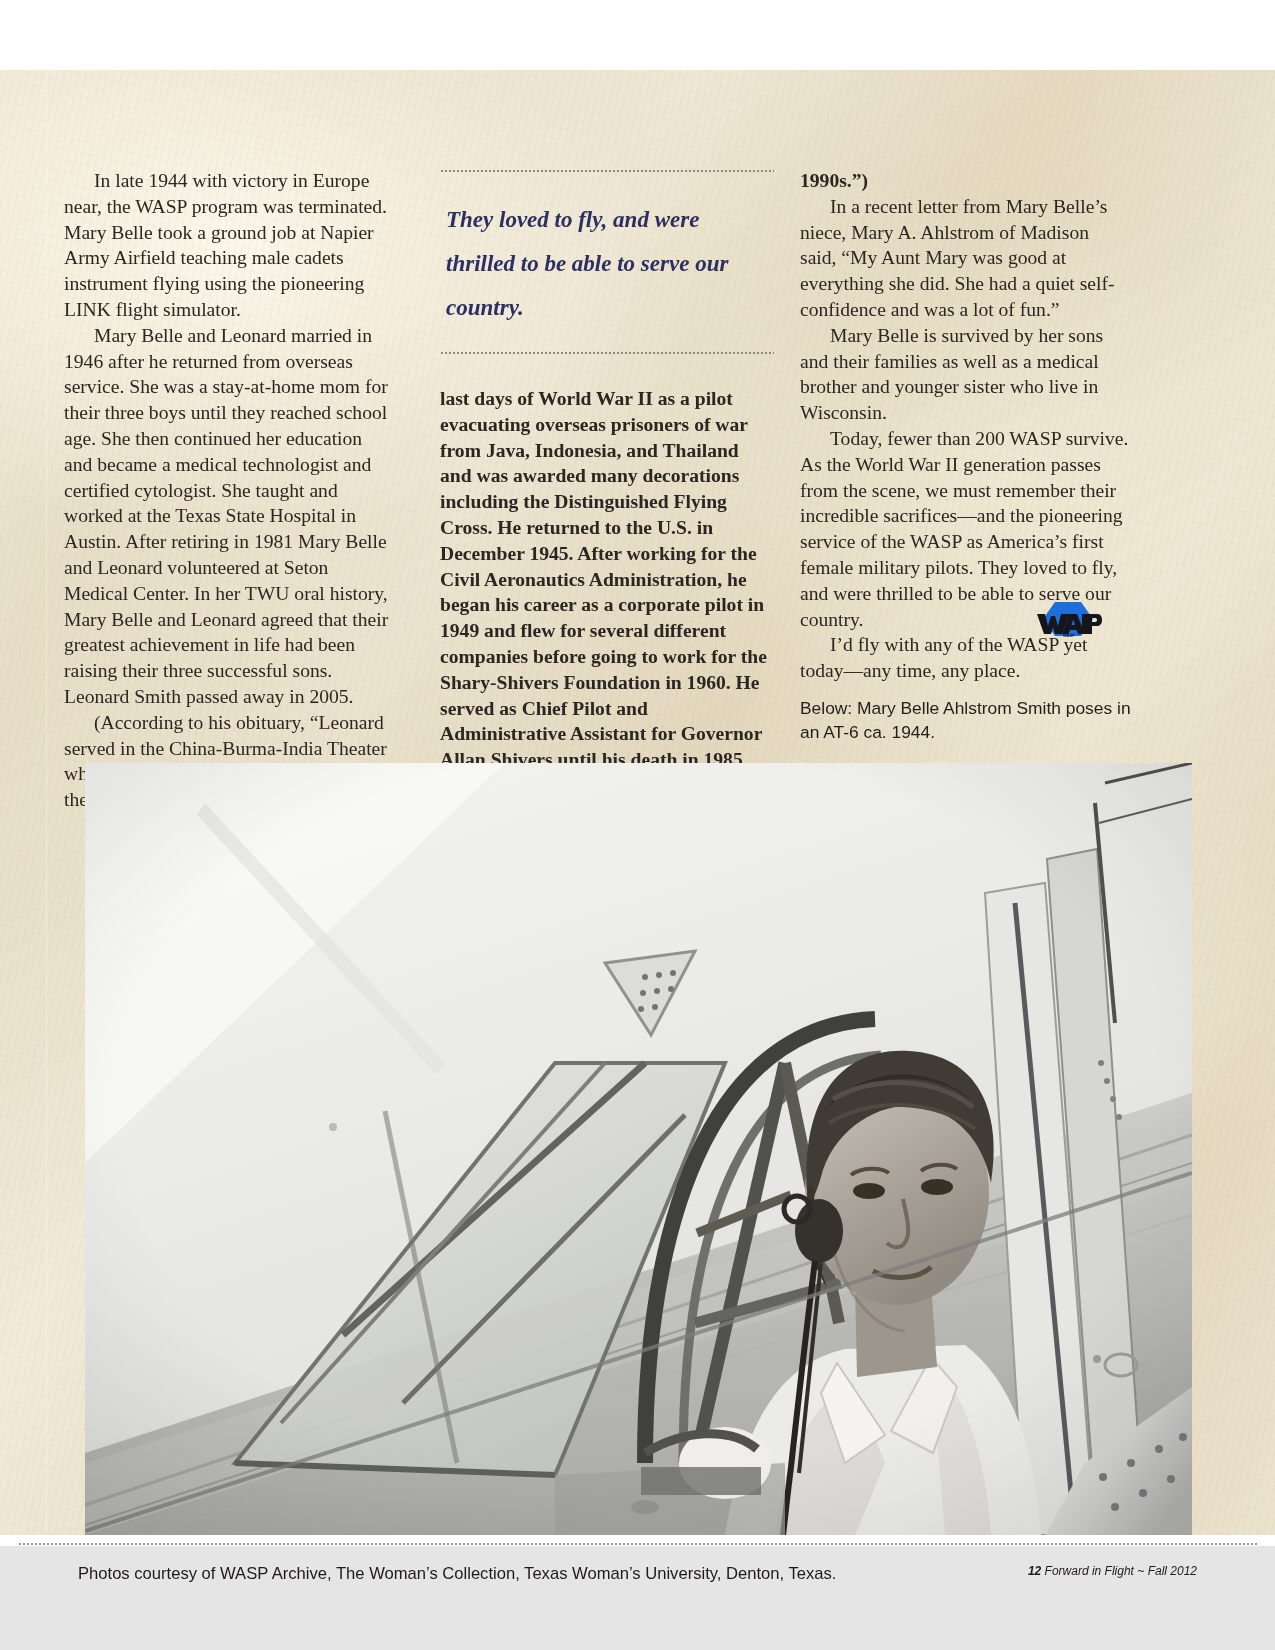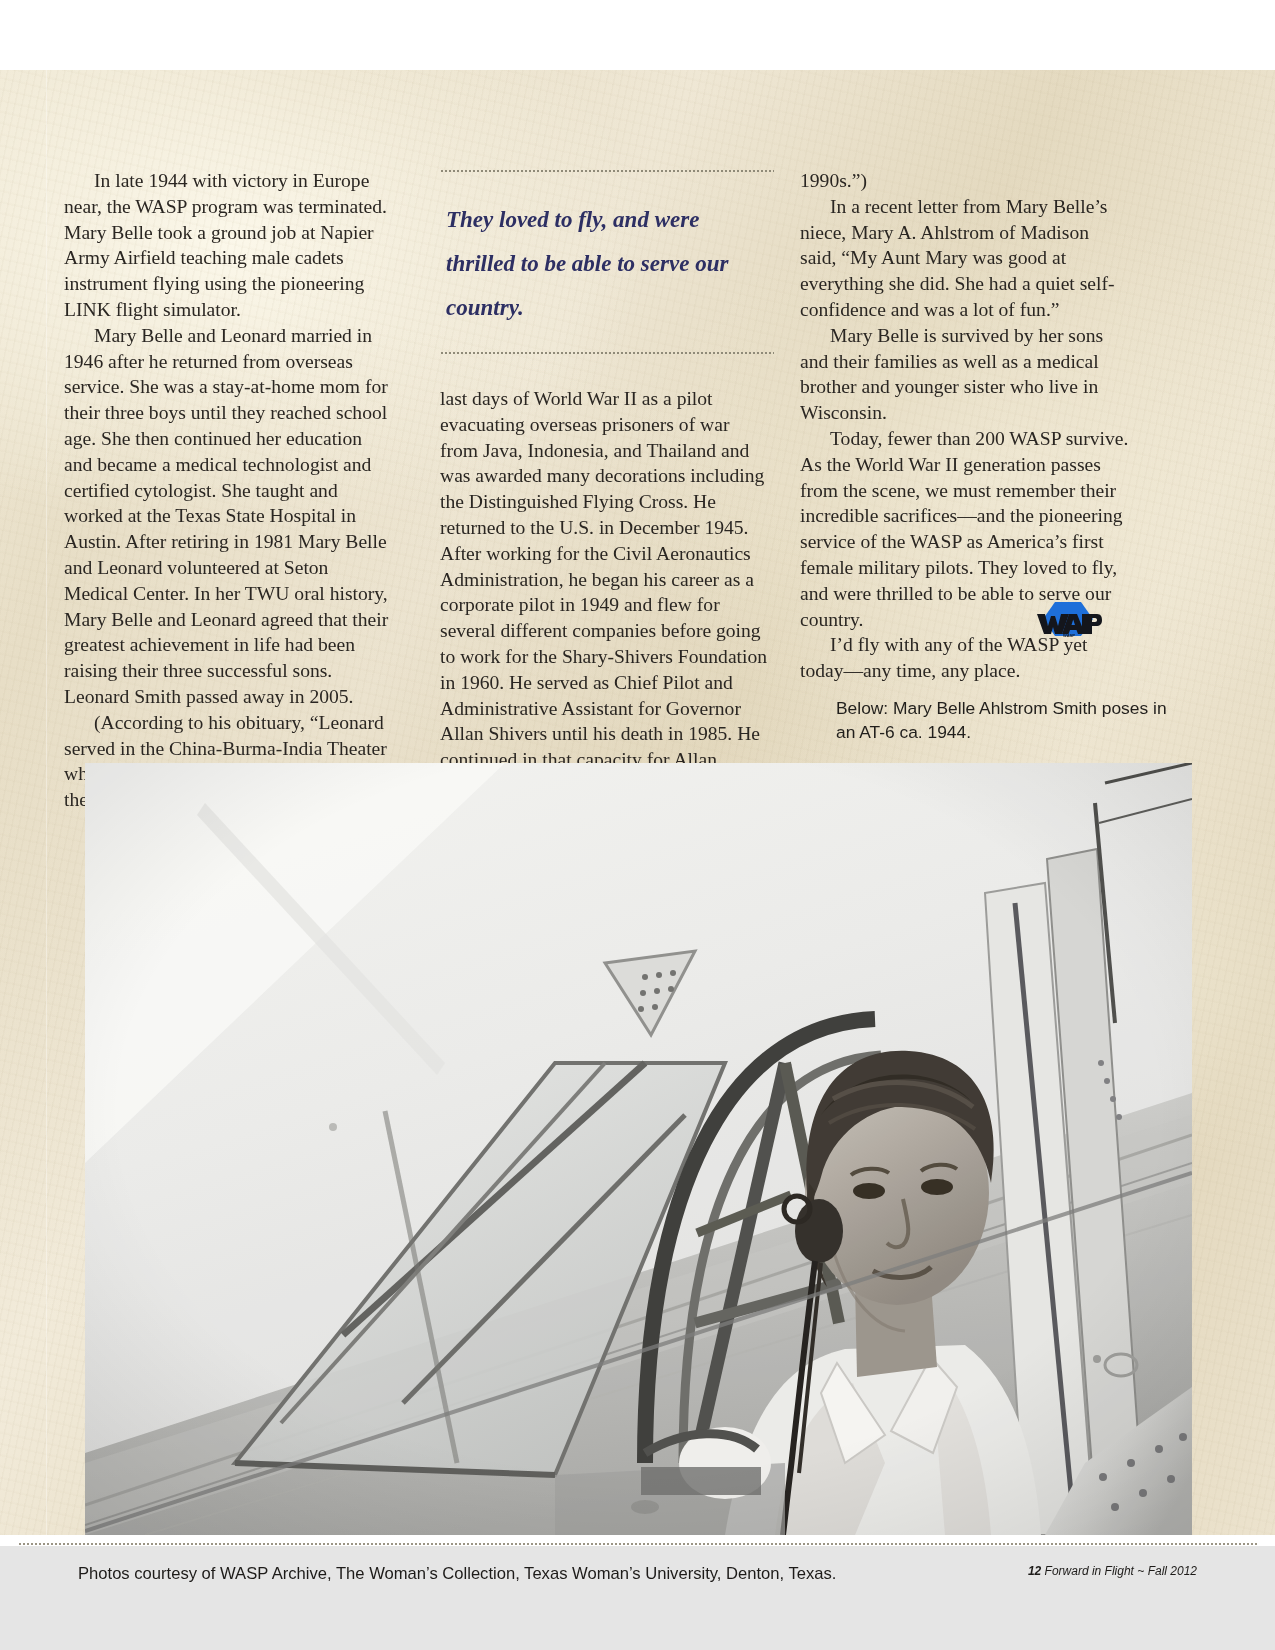--- a/index.html
+++ b/index.html
@@ -43,42 +43,42 @@
   .col{
     position:absolute;top:0;width:330px;
     font-size:19.6px;line-height:25.8px;color:#2a2622;
     text-align:left;
   }
   #col1{left:64px;}
   #col2{left:440px;}
   #col3{left:800px;}
 
   .col p{margin:0;text-indent:30px;}
-  .col p.noindent{text-indent:0;}
+  .col p.noindent{text-indent:0;font-weight:bold;}
 
   
   .pullquote{
     position:absolute;left:440px;top:170px;width:334px;
   }
   .dotrule{
     height:2px;width:100%;
     background-image:radial-gradient(circle, #8f8a78 0.9px, rgba(0,0,0,0) 1.1px);
     background-size:4px 2px;background-repeat:repeat-x;background-position:0 50%;
   }
   .pq-text{
     font-family:"Liberation Serif", serif;
     font-weight:bold;font-style:italic;
     font-size:23px;line-height:44px;
     color:#2d2f63;
     padding:26px 0 22px 6px;
   }
 
   
   .caption{
-    position:absolute;left:836px;top:696px;width:338px;
+    position:absolute;left:800px;top:696px;width:338px;
     font-family:"Liberation Sans", sans-serif;
     font-size:17.4px;line-height:24px;color:#211f1c;
   }
 
   
   .wasp-logo{
     position:absolute;left:1035px;top:600px;width:68px;height:38px;
   }
 
   

